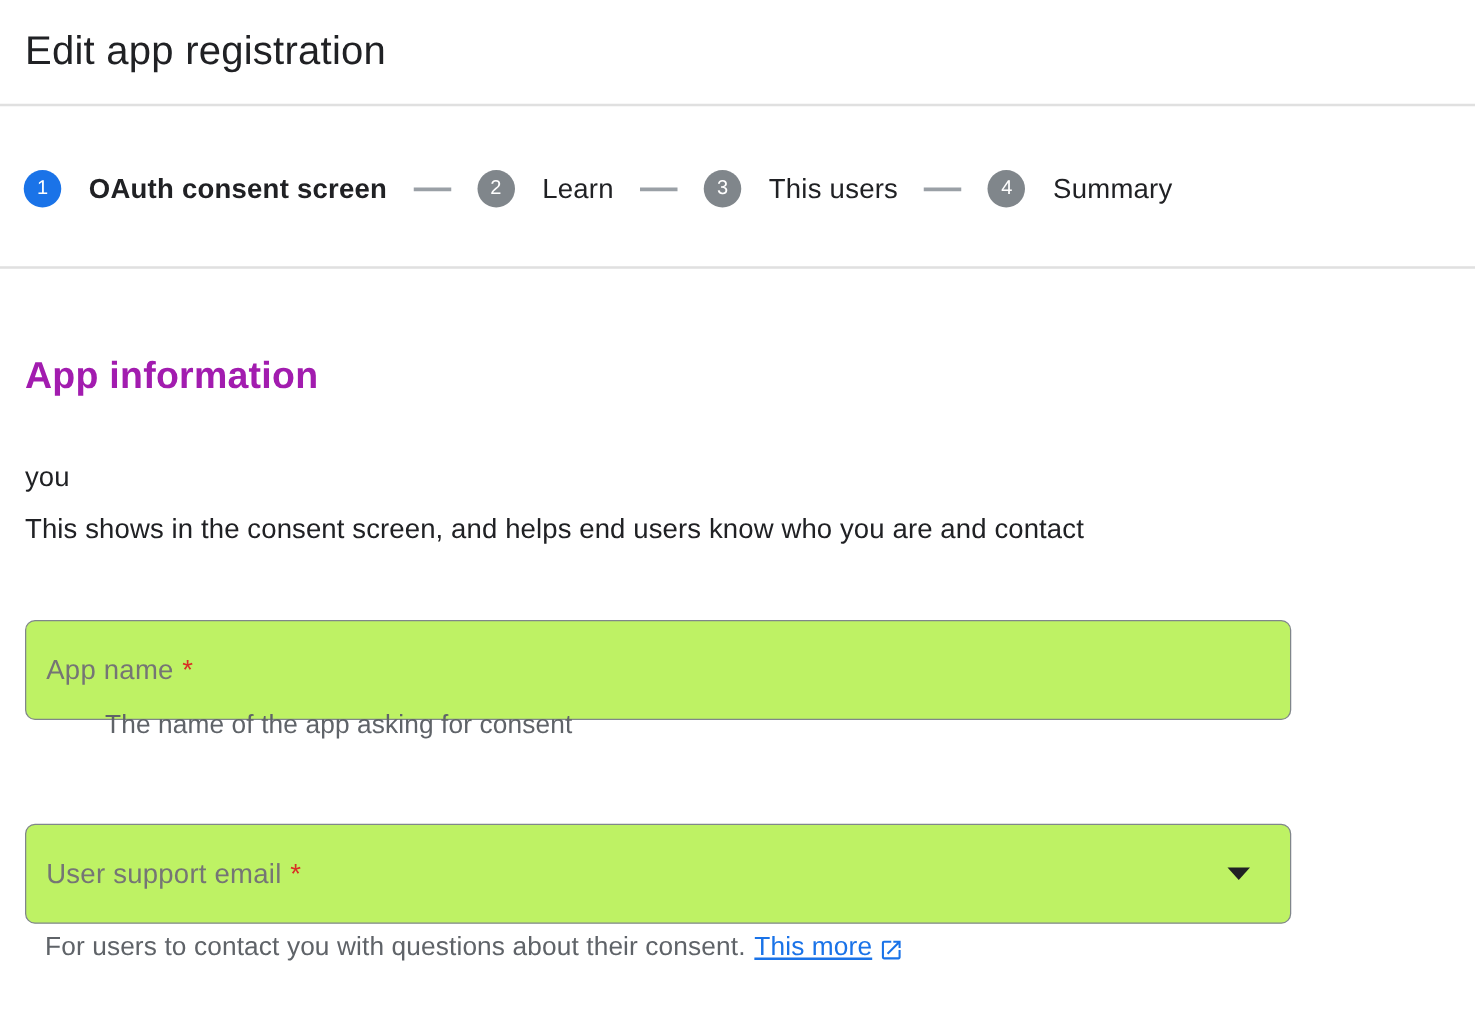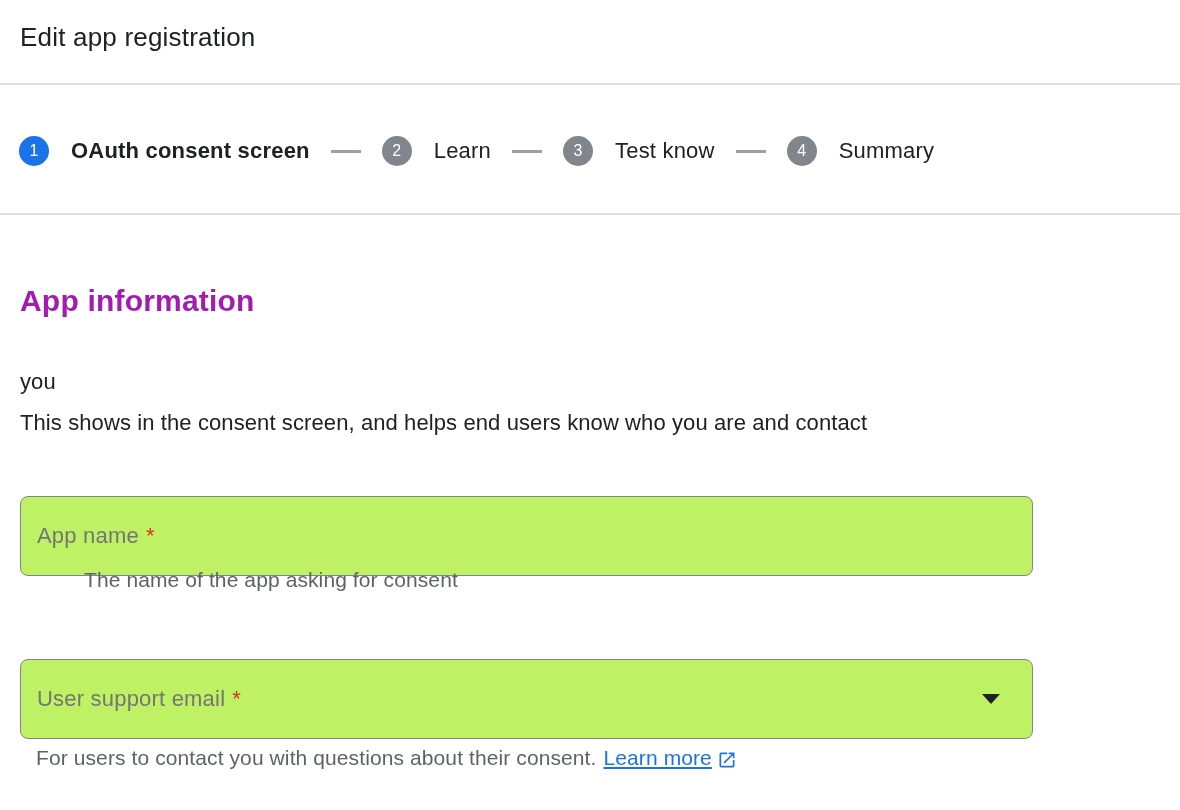--- a/index.html
+++ b/index.html
@@ -13,21 +13,21 @@
     position: relative;
     width: 1180px;
     height: 810px;
     background: #ffffff;
     overflow: hidden;
   }
   .page-title {
     position: absolute;
     left: 20px;
     top: 22px;
-    font-size: 26px;
+    font-size: 32px;
     font-weight: 400;
     color: #202124;
     letter-spacing: 0.2px;
   }
   .divider {
     position: absolute;
     left: 0;
     width: 1180px;
     height: 2px;
     background: #e0e0e0;
@@ -172,21 +172,21 @@
       <div class="step-label">OAuth consent screen</div>
     </div>
     <div class="step-connector"></div>
     <div class="step">
       <div class="step-circle">2</div>
       <div class="step-label">Learn</div>
     </div>
     <div class="step-connector"></div>
     <div class="step">
       <div class="step-circle">3</div>
-      <div class="step-label">Test know</div>
+      <div class="step-label">This users</div>
     </div>
     <div class="step-connector"></div>
     <div class="step">
       <div class="step-circle">4</div>
       <div class="step-label">Summary</div>
     </div>
   </div>
 
   <div class="divider divider-bottom"></div>
 
@@ -203,19 +203,19 @@
   </div>
   <div class="helper helper-appname">The name of the app asking for consent</div>
 
   <div class="field field-email">
     <span class="field-label">User support email</span>
     <span class="required-star">*</span>
     <span class="dropdown-arrow"></span>
   </div>
   <div class="helper helper-email">
     <span>For users to contact you with questions about their consent.</span>
-    <a class="helper-link">Learn more</a>
+    <a class="helper-link">This more</a>
     <svg class="external-icon" viewBox="0 0 24 24">
       <path d="M19 19H5V5h7V3H5a2 2 0 0 0-2 2v14a2 2 0 0 0 2 2h14c1.1 0 2-.9 2-2v-7h-2v7zM14 3v2h3.59l-9.83 9.83 1.41 1.41L19 6.41V10h2V3h-7z"></path>
     </svg>
   </div>
 
 </div>
 
 </body></html>

